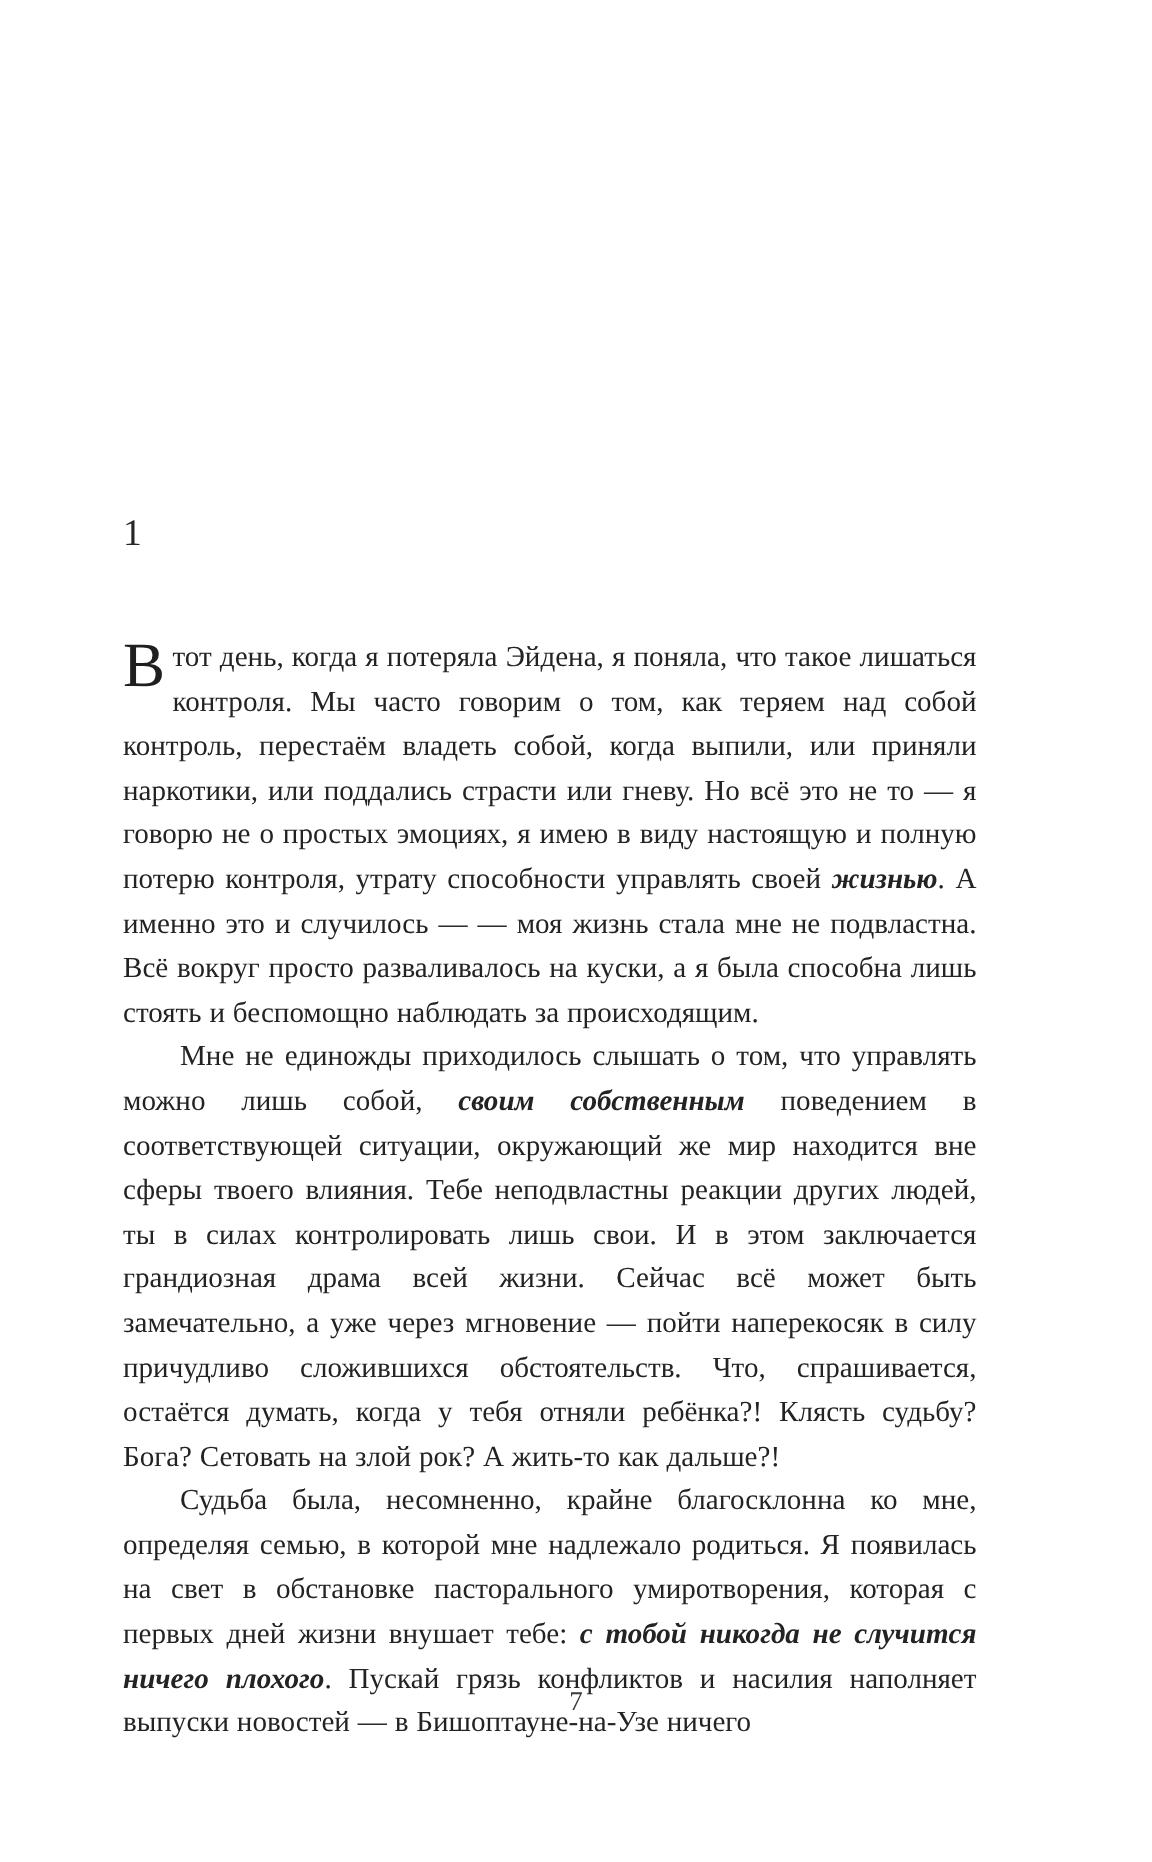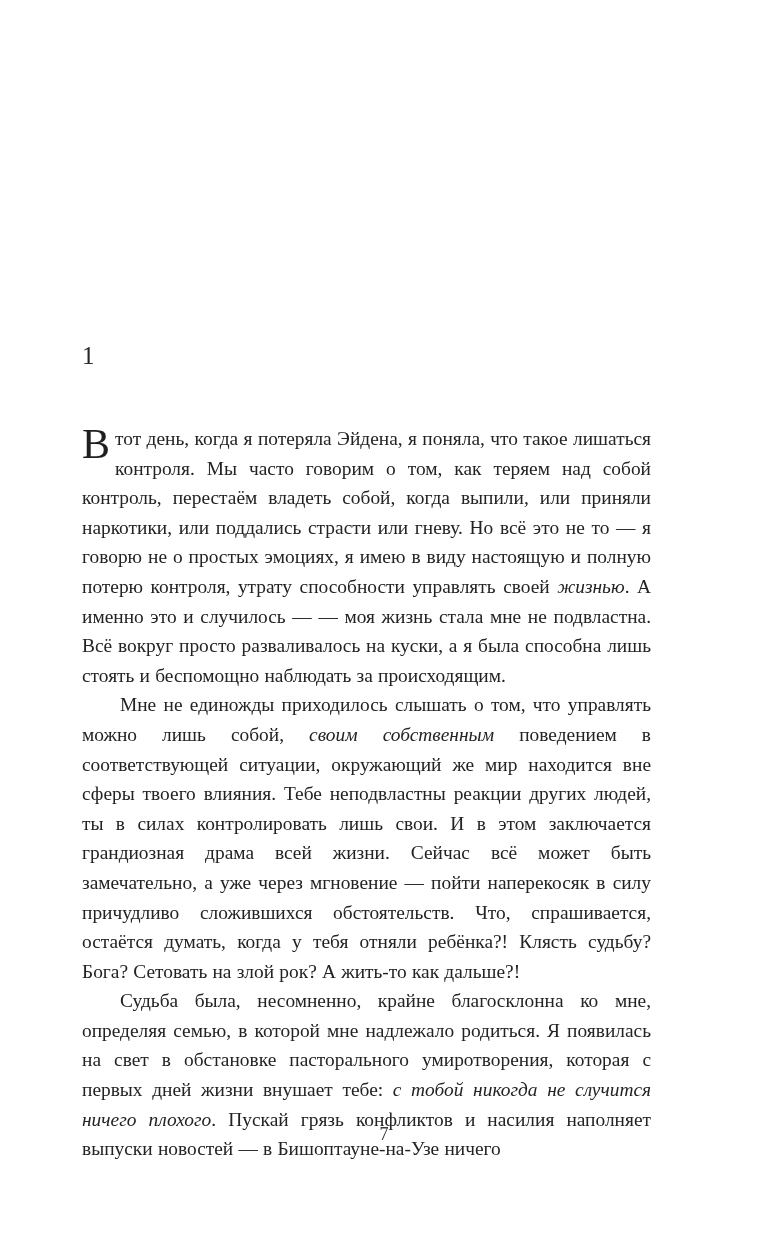--- a/index.html
+++ b/index.html
@@ -63,20 +63,21 @@
     font-size: 42px;
     line-height: 30px;
     padding: 4px 5px 0 0;
     margin-top: 1px;
     color: #1f1f1f;
     font-weight: 400;
   }
 
   em, .italic {
     font-style: italic;
+    font-weight: bold;
   }
 
   
   .folio {
     position: absolute;
     left: 0;
     right: 0;
     top: 1124px;
     text-align: center;
     font-size: 18px;

